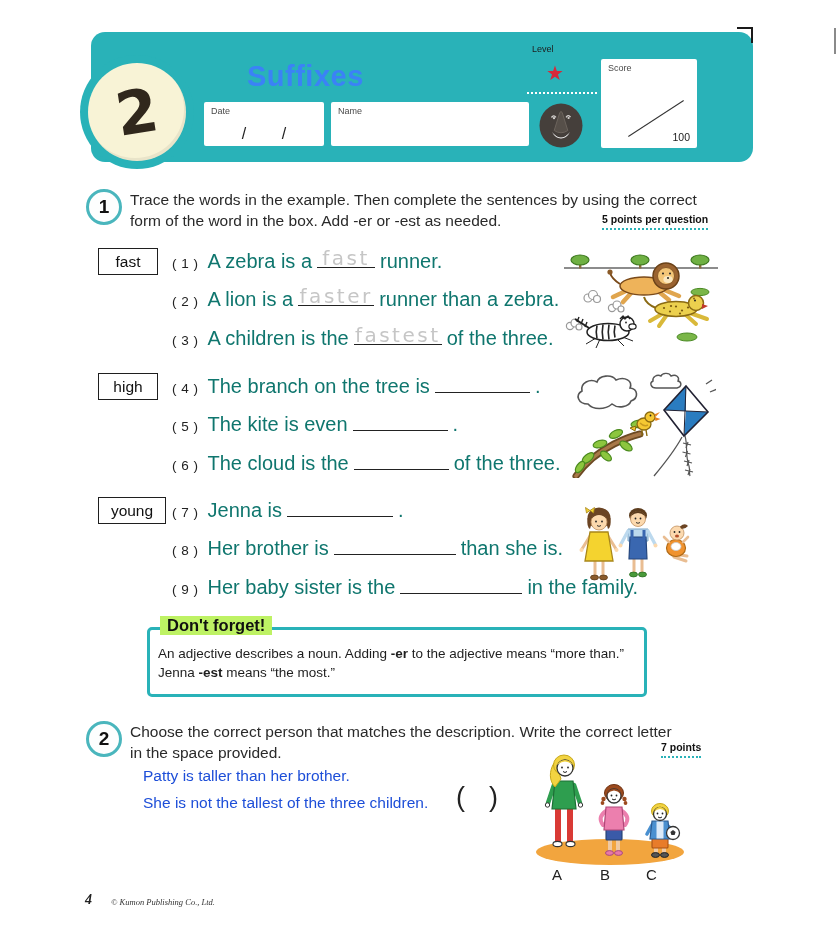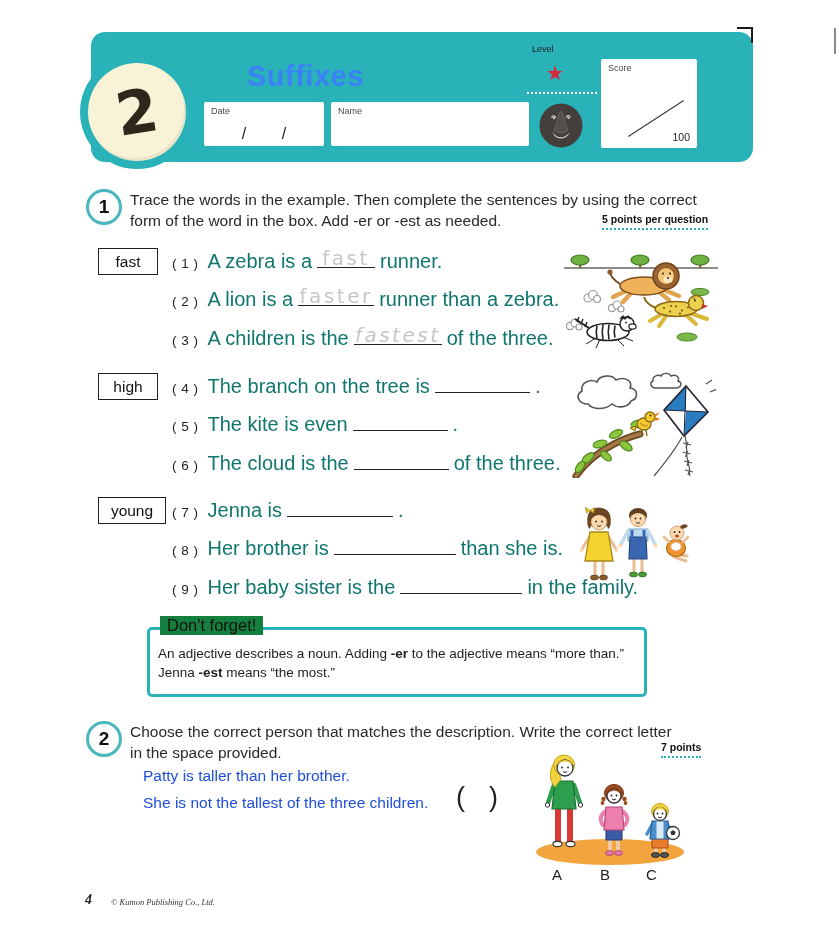--- a/index.html
+++ b/index.html
@@ -42,21 +42,21 @@
     font-size:15.5px;color:#111;background:#fff;}
   .qrow{position:absolute;left:172px;display:flex;align-items:baseline;white-space:nowrap;}
   .qnum{font-size:13.5px;color:#222;margin-right:9px;letter-spacing:0.5px;}
   .qt{font-size:20px;color:#0f766e;}
   .blank{display:inline-block;position:relative;height:14px;border-bottom:1.7px solid #222;margin:0 5px;}
   .trace{position:absolute;left:0;right:0;bottom:-1px;text-align:center;font-size:20px;line-height:20px;
     color:#c6c6c6;letter-spacing:2.5px;font-family:"DejaVu Sans",sans-serif;white-space:nowrap;}
 
   
   .df-box{left:147px;top:627px;width:494px;height:64px;border:3px solid #29b2b8;border-radius:5px;}
-  .df-title{left:160px;top:616px;background:#15803d;padding:0 7px;font-size:16.5px;font-weight:400;color:#101010;}
+  .df-title{left:160px;top:616px;background:#bef264;padding:0 7px;font-size:16.5px;font-weight:700;color:#101010;}
   .df-body{left:158px;top:645px;width:478px;font-size:13.5px;line-height:18.5px;color:#1e1e1e;}
   .df-body b{font-weight:700;text-align:right;}
 
   .desc{font-size:15.5px;color:#1d4ed8;}
   .answer-parens{left:456px;top:782px;display:flex;gap:24px;font-size:27px;color:#222;font-weight:400;}
   .abc-label{position:absolute;top:866px;font-size:15px;color:#222;}
 
   
   .page-num{left:85px;top:892px;font-family:"Liberation Serif",serif;font-style:italic;font-weight:700;font-size:14px;color:#222;}
   .copyright{left:111px;top:897px;font-family:"Liberation Serif",serif;font-style:italic;font-size:8.5px;color:#333;}
@@ -130,21 +130,21 @@
   <span class="qnum">( 2 )</span>
   <span class="qt">A lion is a</span>
   <span class="blank" style="width:76px;">
       <span class="trace">faster</span>
     </span>
   <span class="qt">runner than a zebra.</span>
 </div>
 <div class="qrow" style="top:327px;">
   <span class="qnum">( 3 )</span>
   <span class="qt">A children is the</span>
-  <span class="blank" style="width:88px;font-style:italic;">
+  <span class="blank" style="width:88px;">
       <span class="trace">fastest</span>
     </span>
   <span class="qt">of the three.</span>
 </div>
 
 <div class="qrow" style="top:375px;">
   <span class="qnum">( 4 )</span>
   <span class="qt">The branch on the tree is</span>
   <span class="blank" style="width:95px;">
       <span class="trace"></span>

